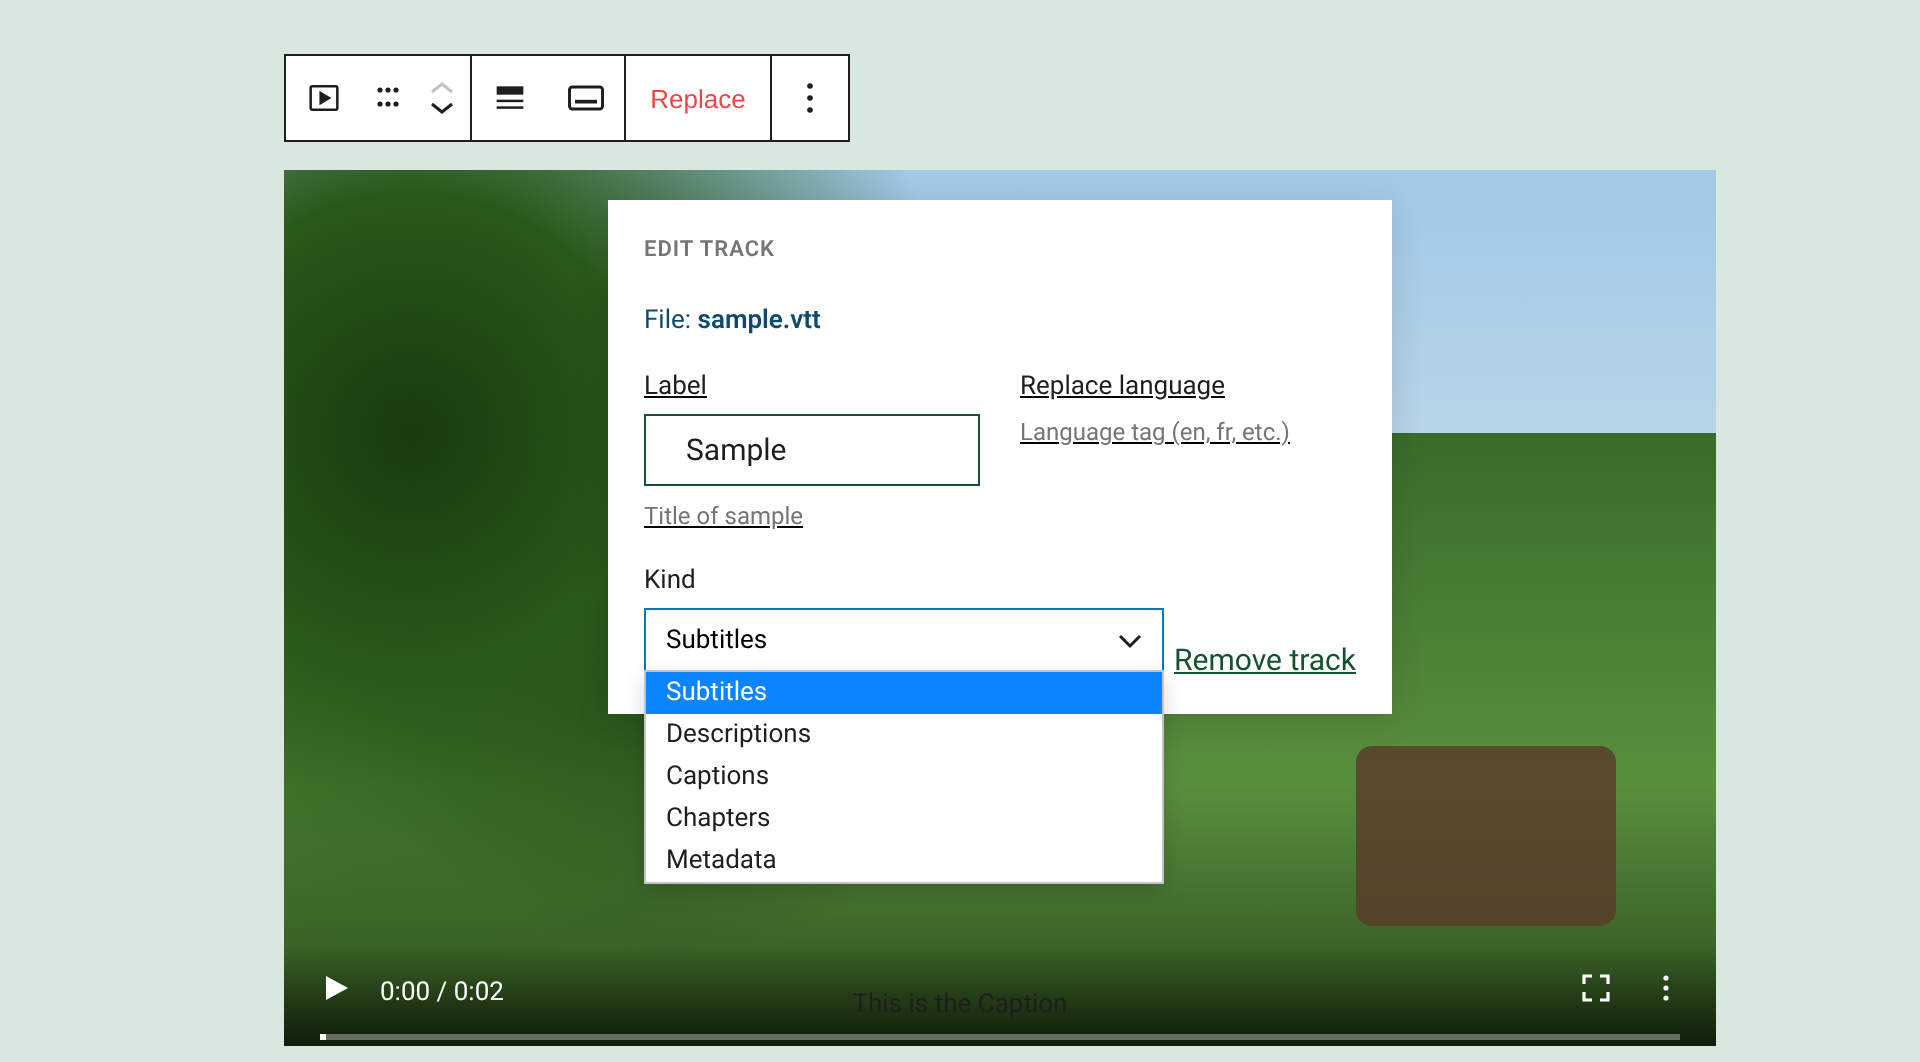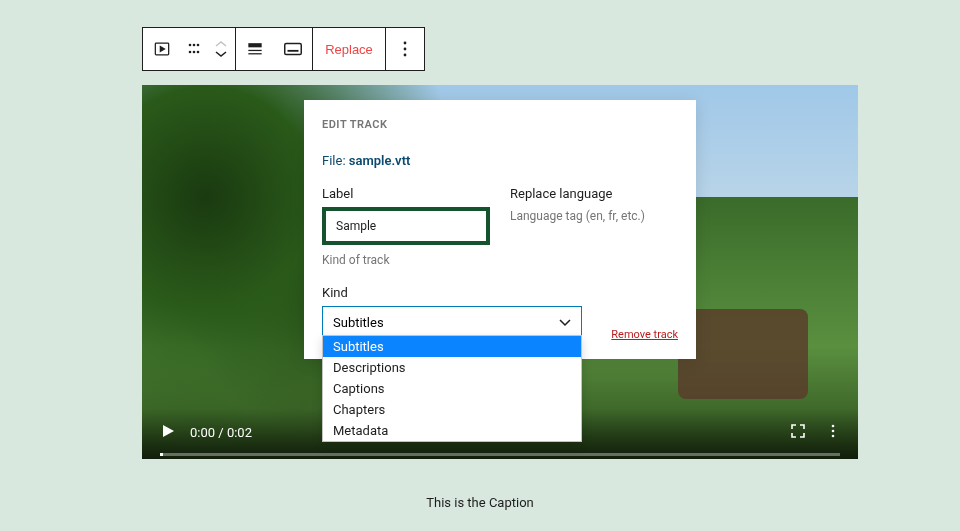--- a/index.html
+++ b/index.html
@@ -38,21 +38,21 @@
   }
   .toolbar-btn.replace { width: 72px; }
   .toolbar-btn svg { display: block; }
   .mover { flex-direction: column; width: 28px; }
   .mover svg { height: 10px; }
   .video-wrap {
     position: absolute;
     top: 85px;
     left: 142px;
     width: 716px;
-    height: 374px;
+    height: 438px;
   }
   .video-bg {
     width: 100%;
     height: 100%;
     background: linear-gradient(180deg, #a0c8e8 0%, #b8d4e8 30%, #3a6b2a 30%, #4a7e35 50%, #5a8f3f 70%, #2a4a1a 100%);
     position: relative;
     overflow: hidden;
   }
   .foliage-left {
     position: absolute;
@@ -102,28 +102,28 @@
   }
   .popup-title {
     font-size: 11px;
     font-weight: 600;
     color: #757575;
     letter-spacing: 0.5px;
     margin-bottom: 22px;
   }
   .file-line { font-size: 13px; color: #0c4a6e; margin-bottom: 18px; }
   .file-line .fname { font-weight: 600; }
-  .two-col { display: flex; gap: 20px; margin-bottom: 6px; }
+  .two-col { display: flex; gap: 20px; margin-bottom: 6px; text-decoration: underline; }
   .field { flex: 1; }
   .field-label { font-size: 13px; color: #1e1e1e; margin-bottom: 6px; display: block; }
   .field input {
     width: 100%;
-    padding: 8px 10px;
-    border: 4px solid #14532d;
-    font-size: 12px;
+    padding: 8px 20px;
+    border: 1px solid #14532d;
+    font-size: 15px;
     font-family: inherit;
     color: #1e1e1e;
   }
   .help { font-size: 12px; color: #757575; margin-top: 8px; }
   .kind-block { margin-top: 18px; }
   .select-box {
     width: 260px;
     padding: 8px 10px;
     border: 1.5px solid #007cba;
     font-size: 13px;
@@ -147,23 +147,23 @@
     padding: 3px 10px;
     font-size: 13px;
     color: #1e1e1e;
     cursor: pointer;
   }
   .dropdown-item.selected { background: #0a84ff; color: #fff; }
   .remove-link {
     position: absolute;
     right: 18px;
     bottom: 18px;
-    color: #b91c1c;
+    color: #14532d;
     text-decoration: underline;
-    font-size: 11px;
+    font-size: 15px;
     cursor: pointer;
   }
   .caption {
     position: absolute;
     top: 495px;
     left: 0; right: 0;
     text-align: center;
     font-size: 13px;
     color: #1e1e1e;
   }
@@ -259,21 +259,21 @@
 
 <div class="popup">
   <div class="popup-title">EDIT TRACK</div>
   <div class="file-line">
     <span>File: </span><span class="fname">sample.vtt</span>
   </div>
   <div class="two-col">
     <div class="field">
       <label class="field-label">Label</label>
       <input type="text" value="Sample" style="">
-      <div class="help">Kind of track</div>
+      <div class="help">Title of sample</div>
     </div>
     <div class="field">
       <label class="field-label">Replace language</label>
       <div class="help">Language tag (en, fr, etc.)</div>
     </div>
   </div>
   <div class="kind-block">
     <label class="field-label">Kind</label>
     <div class="select-box">
       <span>Subtitles</span>

